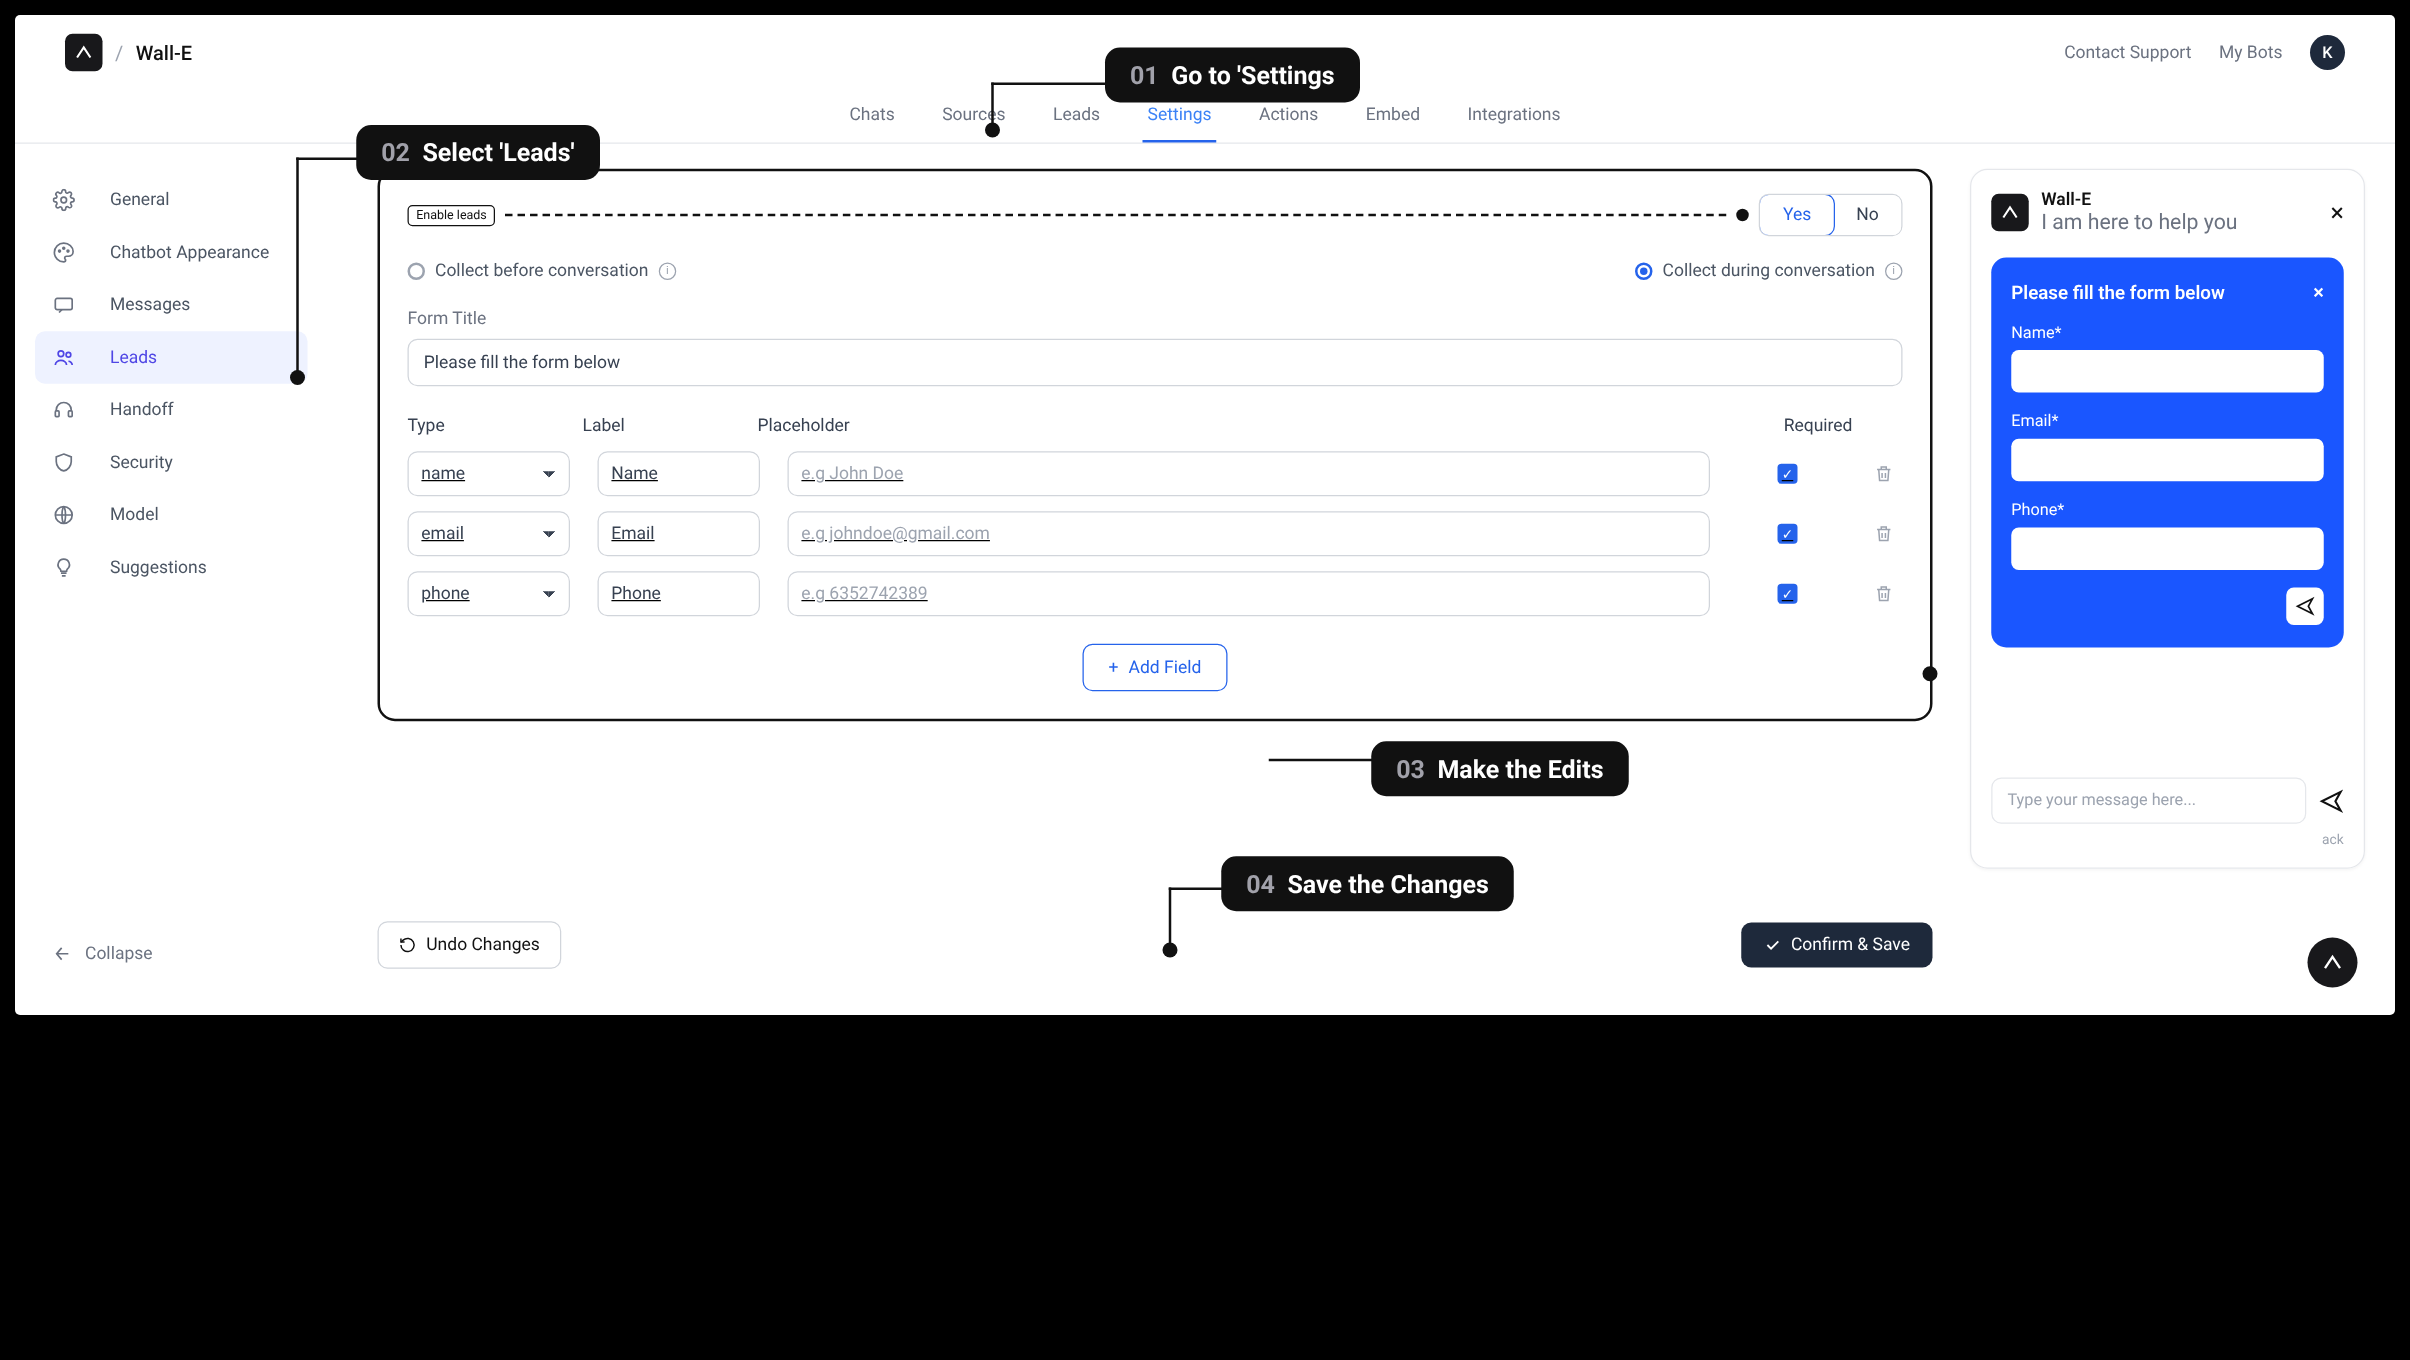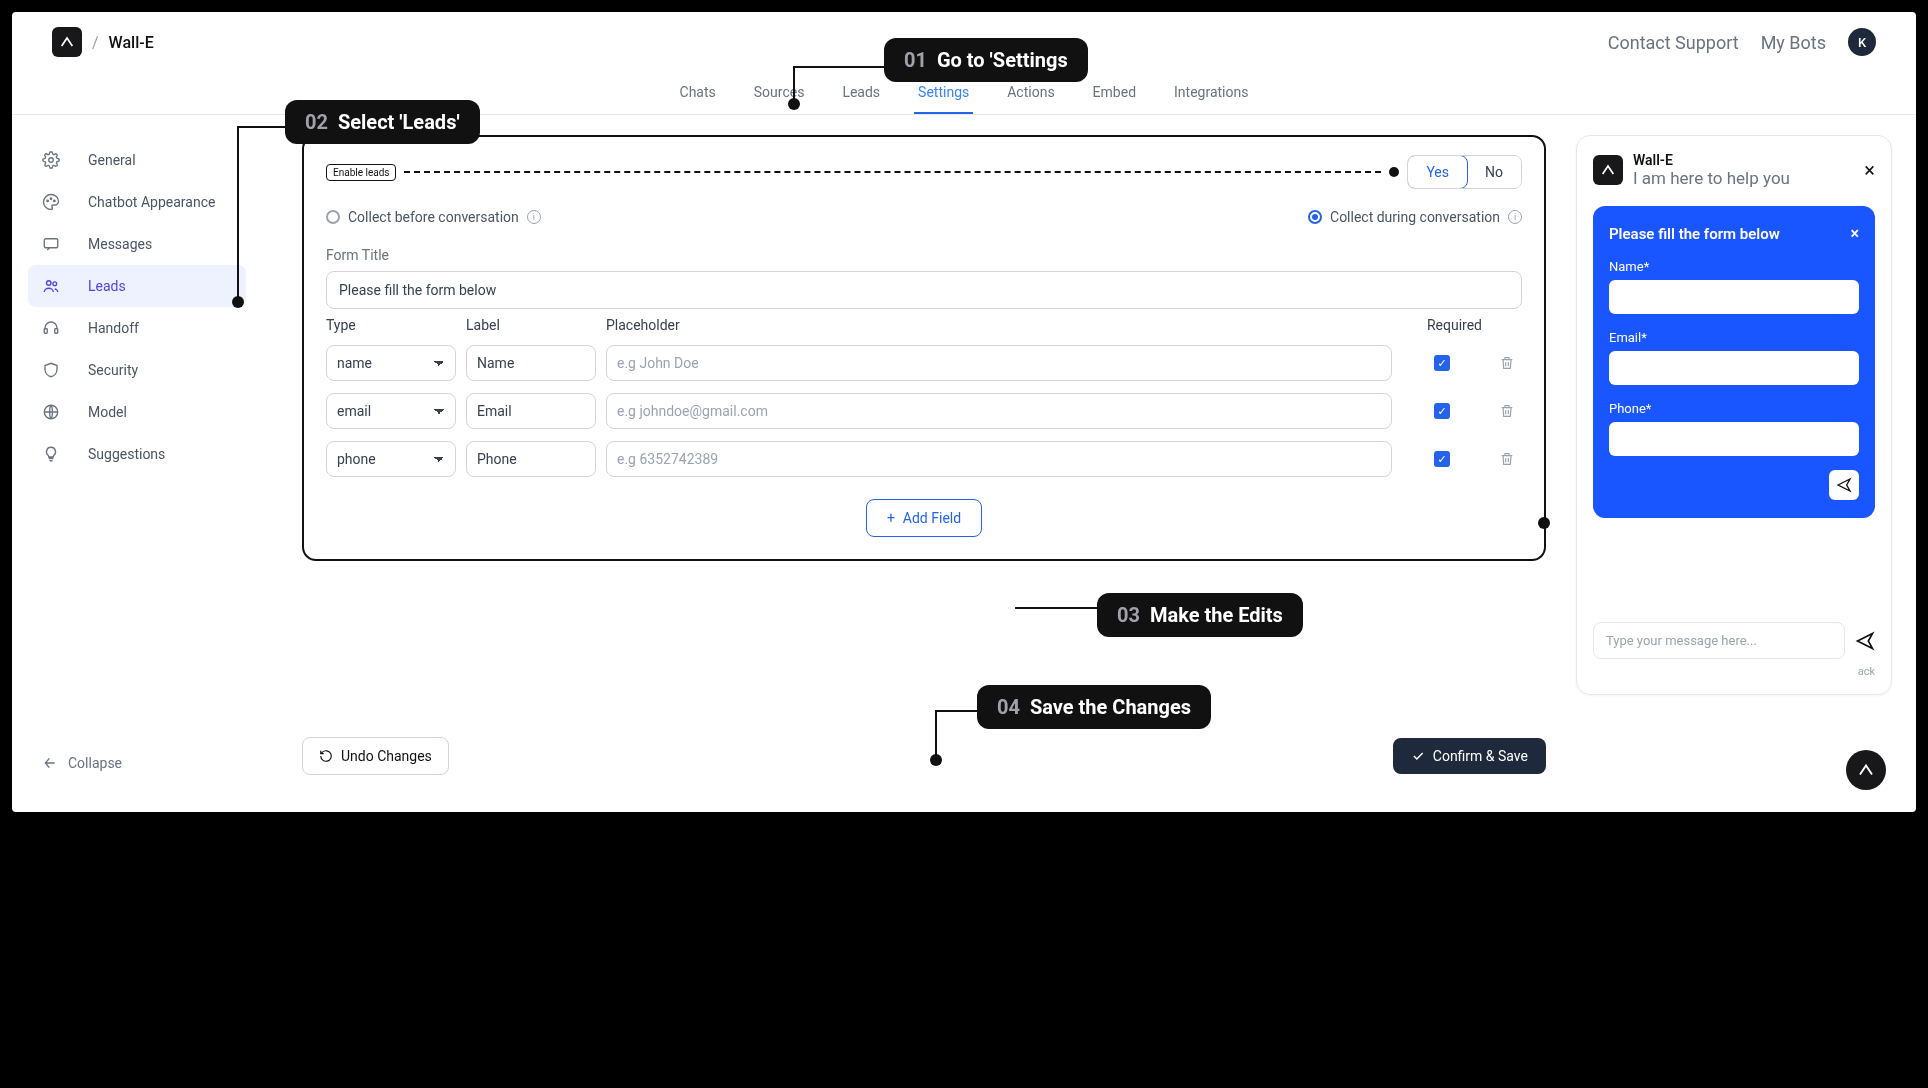--- a/index.html
+++ b/index.html
@@ -6,21 +6,21 @@
 body { background: #000; padding: 12px; }
 .frame { background: #fff; border-radius: 4px; width: 100%; height: 800px; position: relative; overflow: hidden; }
 
 
 .header { display: flex; align-items: center; padding: 12px 40px; height: 60px; }
 .header-left { display: flex; align-items: center; gap: 10px; }
 .logo-sq { width: 30px; height: 30px; background: #18181b; border-radius: 6px; display: flex; align-items: center; justify-content: center; color: #fff; }
 .breadcrumb-sep { color: #9ca3af; font-size: 16px; }
 .bot-name { font-size: 16px; color: #111; font-weight: 500; }
 .header-right { margin-left: auto; display: flex; align-items: center; gap: 22px; }
-.header-link { color: #6b7280; font-size: 18px; cursor: pointer; }
+.header-link { color: #6b7280; font-size: 14px; cursor: pointer; }
 .avatar { width: 28px; height: 28px; border-radius: 50%; background: #1e293b; color: #fff; display: flex; align-items: center; justify-content: center; font-size: 13px; font-weight: 500; }
 
 
 .tabs { display: flex; gap: 30px; justify-content: center; padding: 0 45px; border-bottom: 1px solid #e5e7eb; }
 .tab { padding: 12px 4px; color: #6b7280; font-size: 14px; cursor: pointer; border-bottom: 2px solid transparent; }
 .tab.active { color: #3b82f6; border-bottom-color: #2563eb; }
 
 
 .body { display: flex; height: calc(100% - 110px); }
 .sidebar { width: 250px; padding: 24px 16px; display: flex; flex-direction: column; }
@@ -43,22 +43,22 @@
 .radio-row { display: flex; justify-content: space-between; margin-top: 20px; font-size: 14px; color: #4b5563; }
 .radio-opt { display: flex; align-items: center; gap: 8px; }
 .radio-circle { width: 14px; height: 14px; border: 2px solid #9ca3af; border-radius: 50%; display: inline-flex; align-items: center; justify-content: center; }
 .radio-circle.checked { border-color: #2563eb; }
 .radio-circle.checked::after { content: ''; width: 6px; height: 6px; background: #2563eb; border-radius: 50%; }
 .info-icon { width: 14px; height: 14px; border: 1px solid #9ca3af; border-radius: 50%; display: inline-flex; align-items: center; justify-content: center; font-size: 9px; color: #9ca3af; }
 
 .form-label { font-size: 14px; color: #6b7280; margin-top: 22px; }
 .text-input { width: 100%; border: 1px solid #d1d5db; border-radius: 8px; padding: 10px 12px; font-size: 14px; margin-top: 8px; color: #374151; }
 
-.field-headers { display: grid; grid-template-columns: 130px 130px 1fr 80px 30px; gap: 10px; margin-top: 8px; font-size: 14px; color: #374151; }
-.field-row { display: grid; grid-template-columns: 130px 130px 1fr 80px 30px; gap: 10px; margin-top: 12px; align-items: center; }
+.field-headers { display: grid; grid-template-columns: 130px 130px 1fr 80px 30px; gap: 10px; margin-top: 24px; font-size: 14px; color: #374151; }
+.field-row { display: grid; grid-template-columns: 130px 130px 1fr 80px 30px; gap: 22px; margin-top: 12px; align-items: center; text-decoration: underline; }
 .select-box, .small-input { border: 1px solid #d1d5db; border-radius: 8px; padding: 9px 10px; font-size: 14px; color: #374151; background: #fff; width: 100%; }
 .select-box { appearance: none; background-image: linear-gradient(45deg, transparent 50%, #374151 50%), linear-gradient(135deg, #374151 50%, transparent 50%); background-position: calc(100% - 16px) center, calc(100% - 11px) center; background-size: 5px 5px, 5px 5px; background-repeat: no-repeat; }
 .small-input::placeholder { color: #9ca3af; }
 .checkbox { width: 16px; height: 16px; background: #2563eb; border-radius: 3px; margin: 0 auto; display: flex; align-items: center; justify-content: center; color: #fff; font-size: 11px; cursor: pointer; }
 .trash { color: #9ca3af; cursor: pointer; display: flex; justify-content: center; }
 
 .add-field-btn { display: flex; align-items: center; gap: 8px; border: 1px solid #2563eb; color: #2563eb; background: #fff; padding: 10px 20px; border-radius: 8px; font-size: 14px; margin: 22px auto 4px; cursor: pointer; }
 
 .card-dot-br { position: absolute; bottom: 30px; right: -6px; width: 12px; height: 12px; background: #111; border-radius: 50%; }
 

